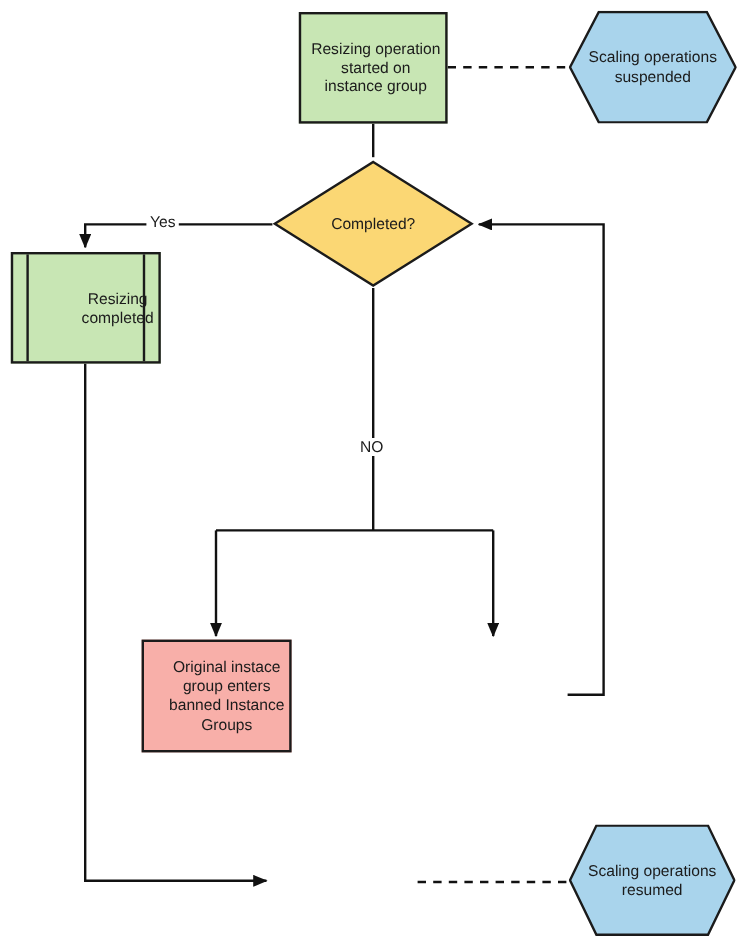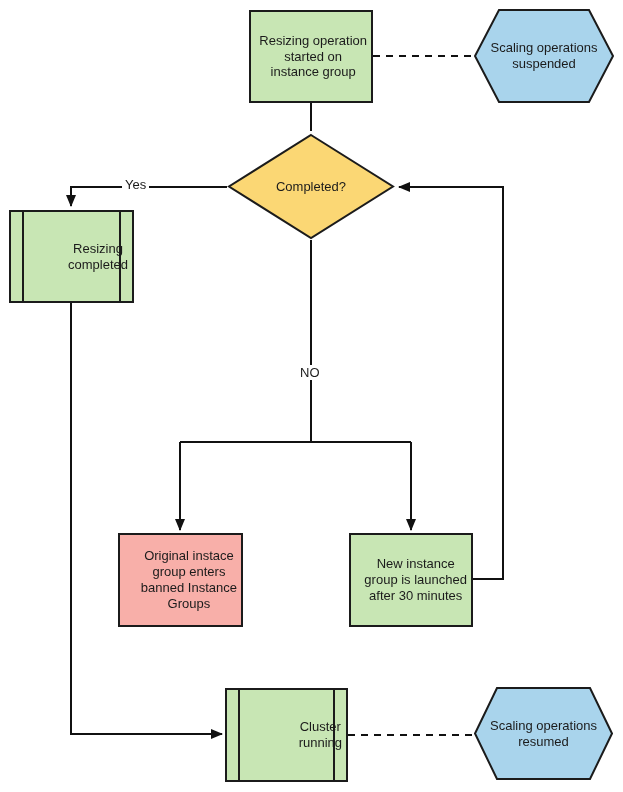--- a/index.html
+++ b/index.html
@@ -104,32 +104,21 @@
 completed</div>
   </div>
 
   <div class="node rect-node fill-red" style="left:118px; top:533px; width:125px; height:94px;">
     <div class="label">Original instace
 group enters
 banned Instance
 Groups</div>
   </div>
 
-  <div class="node rect-node fill-green" style="left:349px; top:533px; width:124px; height:94px;">
-    <div class="label">New instance
-group is launched
-after 30 minutes</div>
-  </div>
 
-  <div class="node rect-node fill-green" style="left:225px; top:688px; width:123px; height:94px;">
-    <div class="innerbar left"></div>
-    <div class="innerbar right"></div>
-    <div class="label">Cluster
-running</div>
-  </div>
 
   <div class="node" style="left:474px; top:687px; width:139px; height:93px;">
     <svg width="139" height="93" viewBox="0 0 139 93">
       <polygon class="shape-blue shape-outline" points="23,1 116,1 138,46.5 116,92 23,92 1,46.5"></polygon>
     </svg>
     <div class="label">Scaling operations
 resumed</div>
   </div>
 
   <span class="edge-label" style="left:122px; top:177px;">Yes</span>

